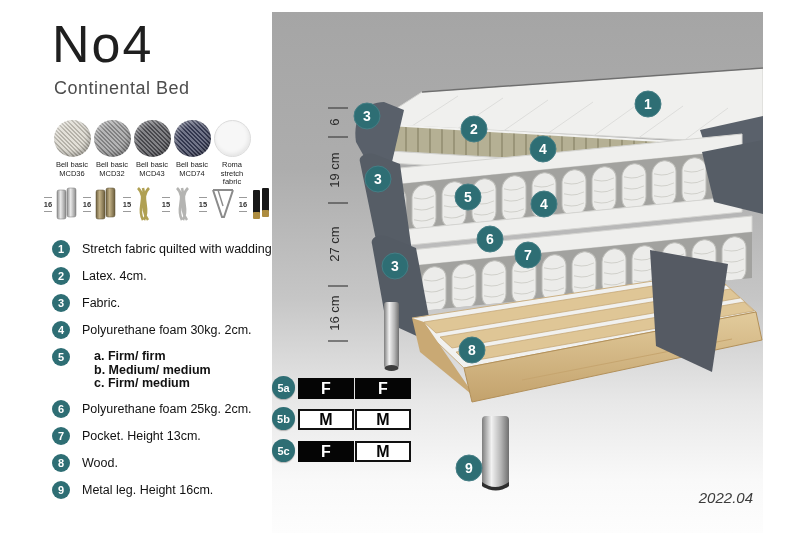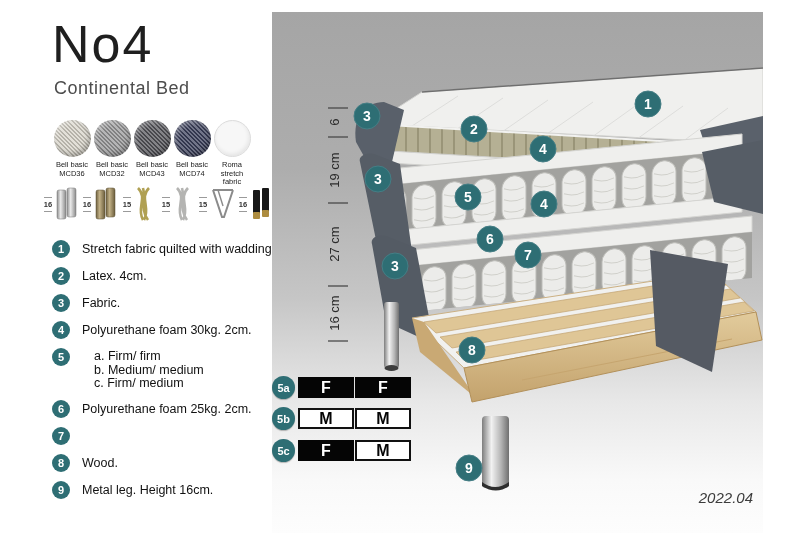--- a/index.html
+++ b/index.html
@@ -48,28 +48,28 @@
   }
   .part { display:flex; margin-bottom:9px; }
   .bubble {
     flex:0 0 auto;
     width:18px; height:18px; border-radius:50%;
     background:#2e6e74; color:#fff;
     font-size:11px; font-weight:bold;
     display:flex; align-items:center; justify-content:center;
   }
   .part-text { margin-left:12px; font-size:12.5px; line-height:14px; padding-top:2px; color:#111; }
-  .part-options { margin-left:12px; font-size:12.5px; line-height:13.5px; color:#111; }
+  .part-options { margin-left:12px; font-size:12.5px; line-height:13.5px; color:#111;font-weight:bold; }
   
   .panel {
     position:absolute; left:272px; top:12px; width:491px; height:521px;
     background:linear-gradient(180deg,#a5a5a5 0%,#adadad 30%,#c6c6c6 55%,#e8e8e8 75%,#f9f9f9 90%,#fdfdfd 100%);
   }
   .panel svg.scene { position:absolute; left:0; top:0; }
-  .firmness-row { position:absolute; left:0; display:flex; align-items:center; }
+  .firmness-row { position:absolute; left:0; display:flex; align-items:flex-end; }
   .firmness-bubble {
     width:23px; height:23px; border-radius:50%;
     background:#2e6e74; color:#fff; font-size:11px; font-weight:bold;
     display:flex; align-items:center; justify-content:center;
     box-shadow:0 1px 1px rgba(0,0,0,.25);
   }
   .bar { display:flex; margin-left:3px; }
   .cell {
     width:56px; height:21px;
     display:flex; align-items:center; justify-content:center;
@@ -242,20 +242,21 @@
       <div class="part-options">b. Medium/ medium</div>
       <div class="part-options">c. Firm/ medium</div>
     </span>
   </li>
   <li class="part">
     <span class="bubble">6</span>
     <span class="part-text">Polyurethane foam 25kg. 2cm.</span>
   </li>
   <li class="part">
     <span class="bubble">7</span>
+    <span class="part-text">Pocket. Height 13cm.</span>
   </li>
   <li class="part">
     <span class="bubble">8</span>
     <span class="part-text">Wood.</span>
   </li>
   <li class="part">
     <span class="bubble">9</span>
     <span class="part-text">Metal leg. Height 16cm.</span>
   </li>
 </ol>

